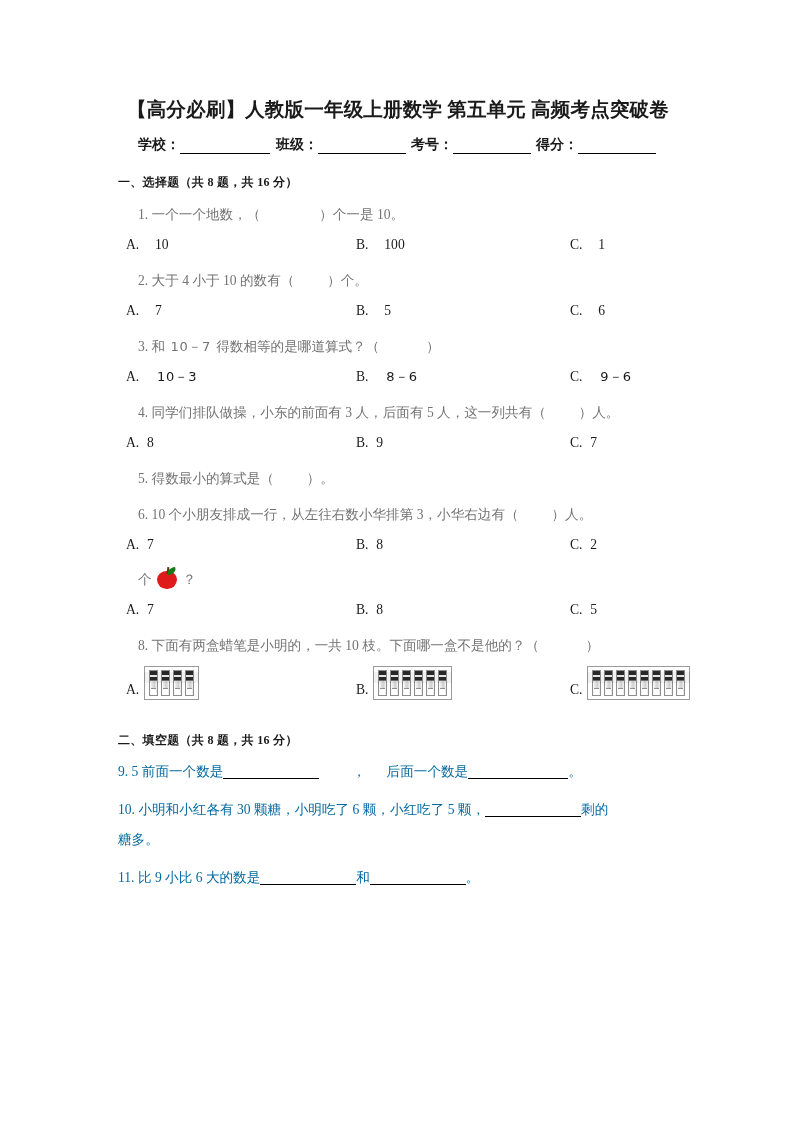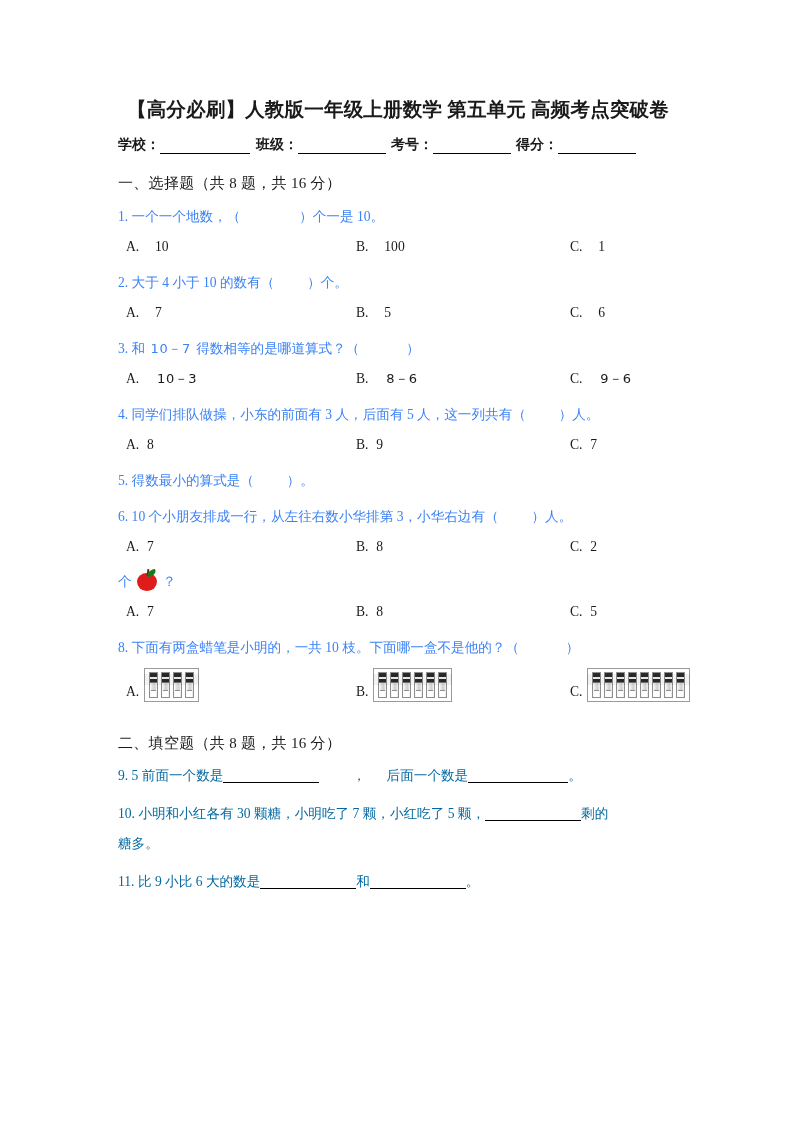--- a/index.html
+++ b/index.html
@@ -40,50 +40,52 @@
   }
 
   
   .info-row {
     display: flex;
     align-items: flex-end;
     margin-top: 12px;
     font-size: 14px;
     font-weight: bold;
     white-space: nowrap;
+    margin-left: 20px;
   }
   .info-field { display: flex; align-items: flex-end; }
   .info-label { font-weight: bold; }
   .info-line {
     display: inline-block;
     border-bottom: 1.3px solid #000;
     height: 15px;
   }
   .w-school { width: 90px; }
   .w-class  { width: 88px; }
   .w-exam   { width: 78px; }
   .w-score  { width: 78px; }
   .sp-a { width: 6px; }
   .sp-b { width: 5px; }
 
   
   .section-head {
-    font-size: 15px;
-    font-weight: normal;
+    font-size: 12px;
+    font-weight: bold;
     margin-top: 20px;
     margin-bottom: 4px;
     letter-spacing: 0.3px;
   }
 
   
   .q {
     font-size: 13.6px;
     line-height: 25px;
     margin-top: 11px;
-    color: #3b82f6;
+    color: #737373;
+    margin-left: 20px;
   }
 
   
   .mathx {
     font-family: "DejaVu Sans", "Liberation Sans", sans-serif;
     font-size: 13px;
     letter-spacing: 0.6px;
     padding: 0 2px;
   }
 
@@ -512,21 +514,21 @@
     <span>9.</span>
     <span>5 前面一个数是</span><span class="blank bl-96"></span>
     <span class="nbsp-lg"></span>
     <span>，</span>
     <span class="nbsp-md"></span>
     <span>后面一个数是</span><span class="blank bl-100"></span><span>。</span>
   </div>
 
   <div class="fill-q">
     <span>10.</span>
-    <span>小明和小红各有 30 颗糖，小明吃了 7 颗，小红吃了 5 颗，</span><span class="blank bl-96"></span><span>剩的</span>
+    <span>小明和小红各有 30 颗糖，小明吃了 6 颗，小红吃了 5 颗，</span><span class="blank bl-96"></span><span>剩的</span>
   </div>
   <div class="fill-q" style="margin-top:0;">
     <span>糖多。</span>
   </div>
 
   <div class="fill-q">
     <span>11.</span>
     <span>比 9 小比 6 大的数是</span><span class="blank bl-96"></span><span>和</span><span class="blank bl-96"></span><span>。</span>
   </div>
 

